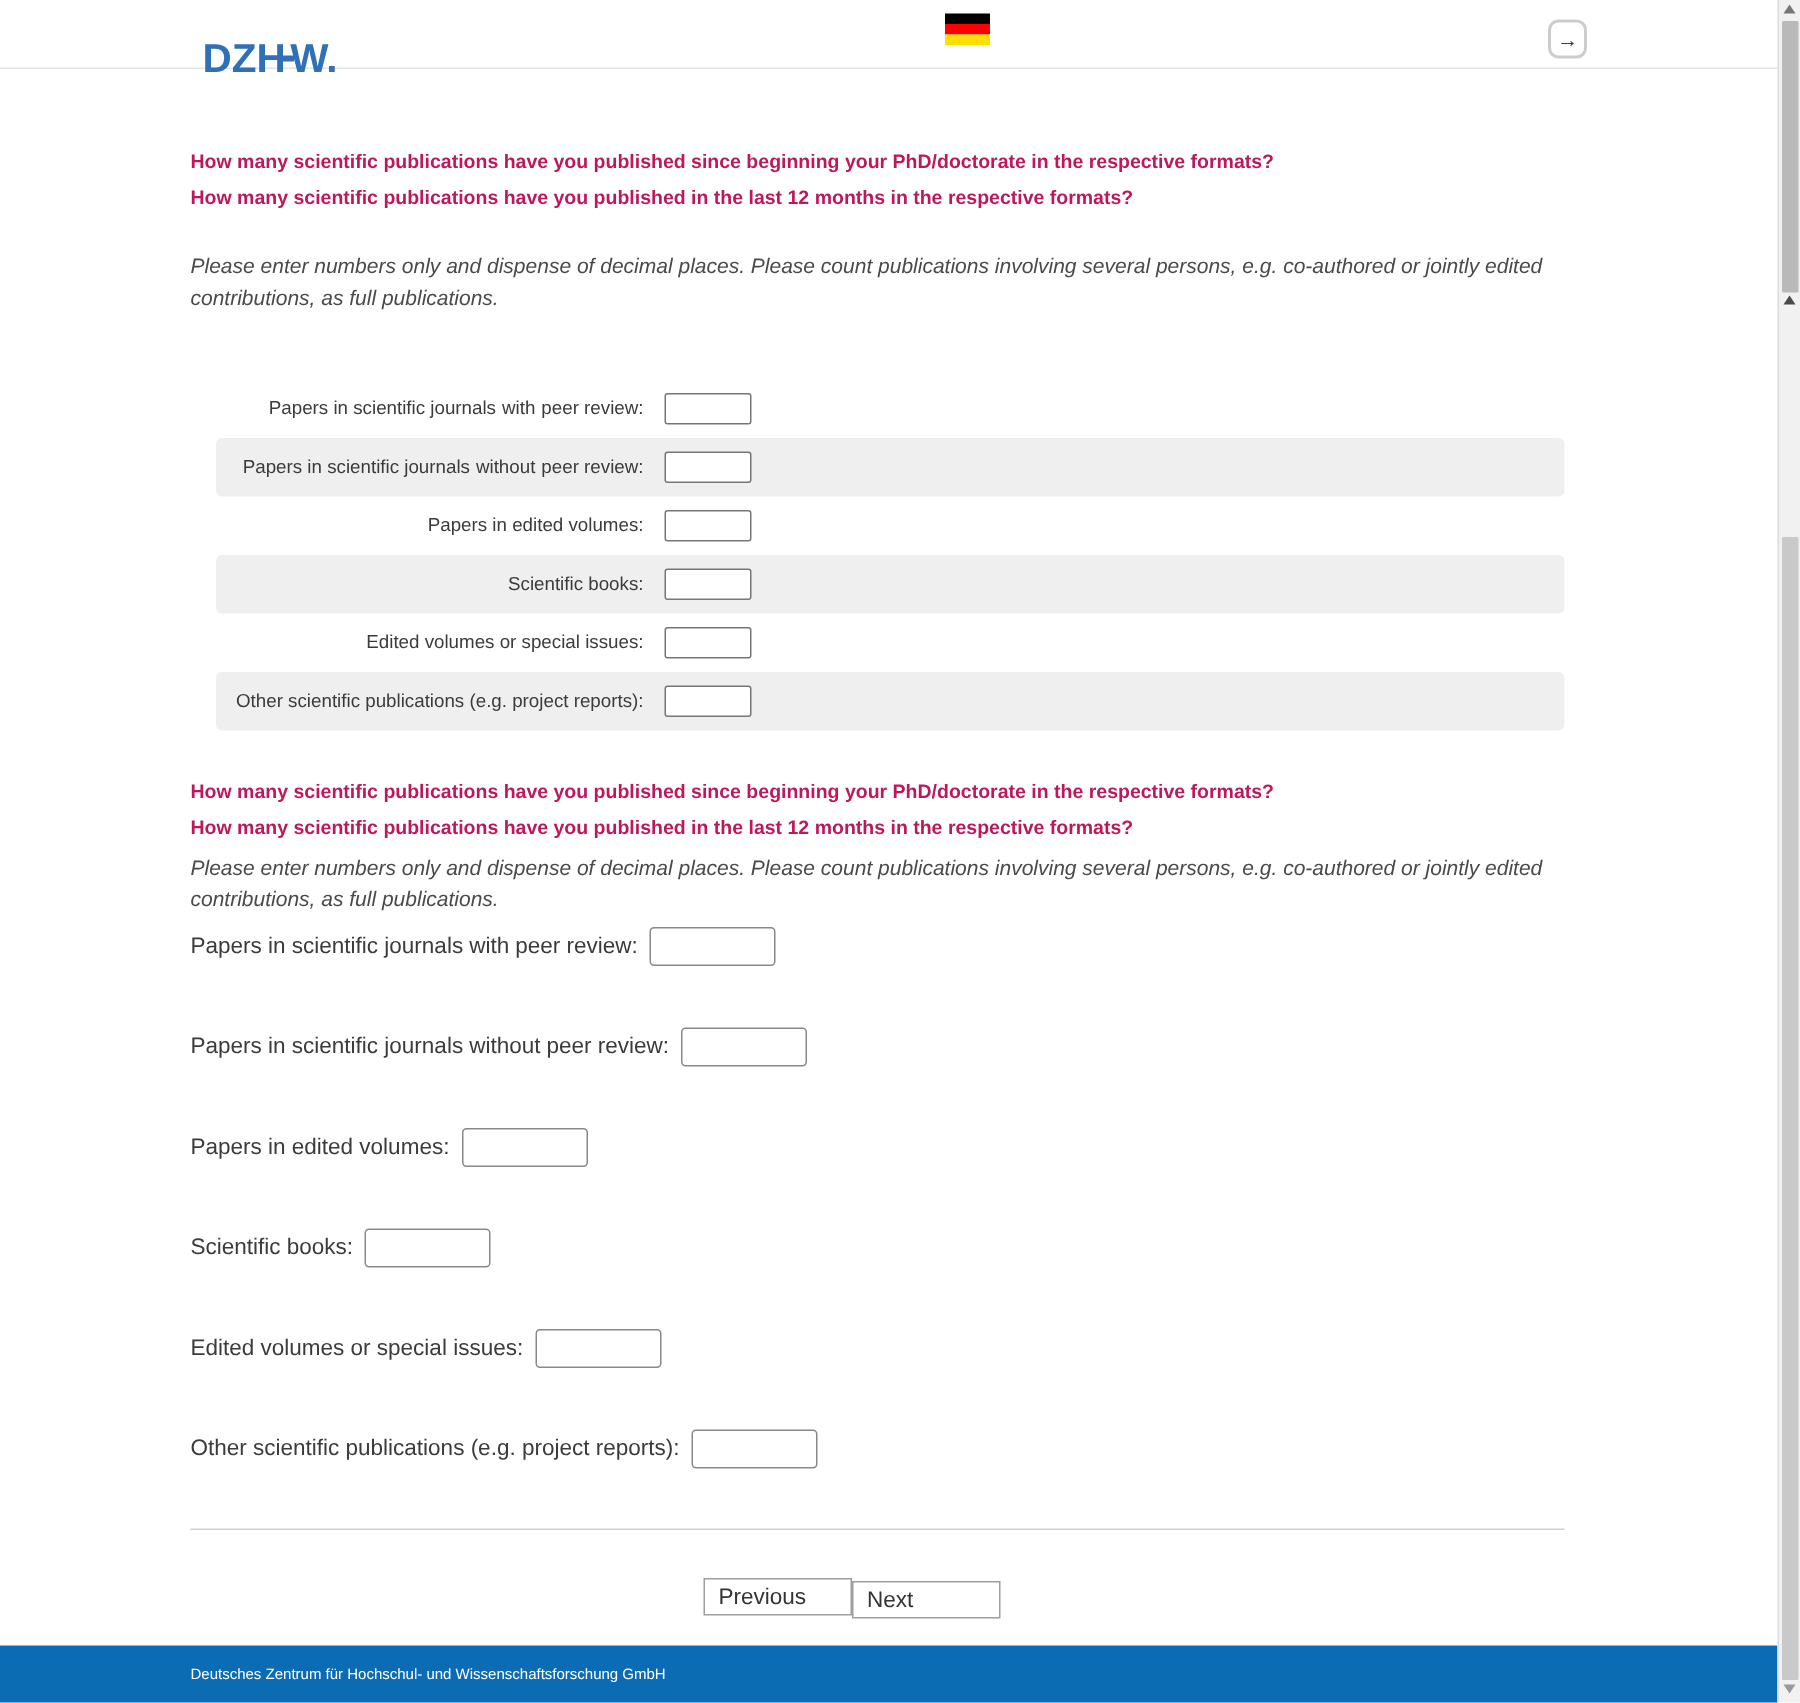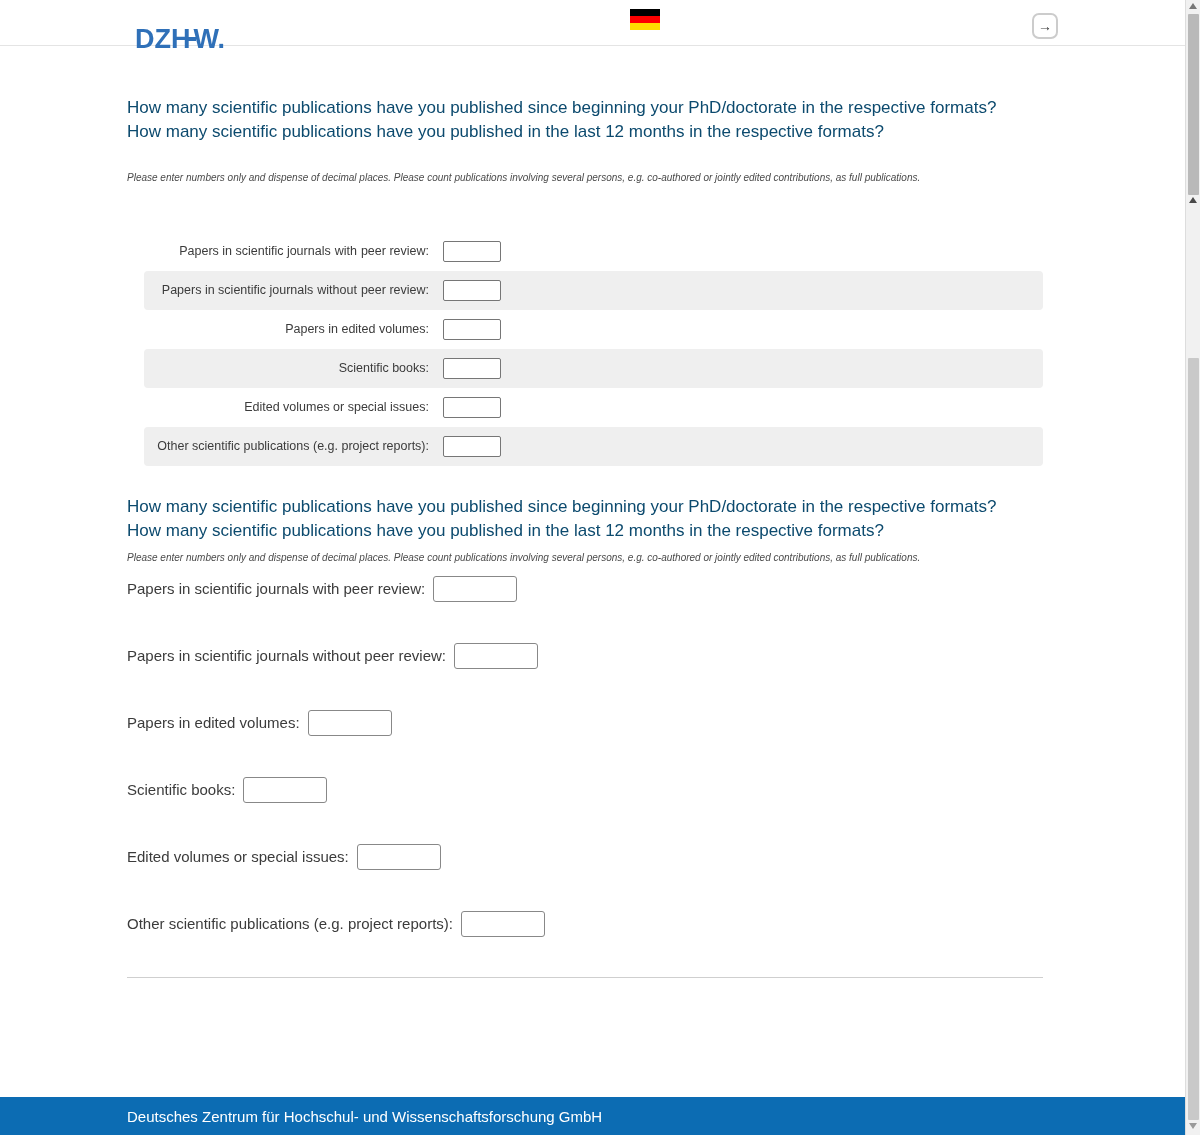--- a/index.html
+++ b/index.html
@@ -49,26 +49,26 @@
     line-height: 20px; text-align: center;
     font-family: "Liberation Sans", sans-serif;
   }
 
   
   .content {
     position: absolute; left: 127px; top: 96px;
     width: 916px;
   }
   .question-heading {
-    font-size: 17px; font-weight: normal;
-    color: #0c4a6e; line-height: 24px;
+    font-size: 13px; font-weight: bold;
+    color: #be185d; line-height: 24px;
     margin: 0; white-space: nowrap;
   }
   .instructions {
-    font-style: italic; font-size: 10px;
+    font-style: italic; font-size: 14px;
     color: #4a4a4a; line-height: 21px;
     margin: 0;
   }
   .mt-instr1 { margin-top: 23px; }
   .mt-table  { margin-top: 44px; }
   .mt-head2  { margin-top: 29px; }
   .mt-instr2 { margin-top: 4px; }
   .mt-rows2  { margin-top: 7px; }
 
   
@@ -127,21 +127,21 @@
   .btn-next { margin-top: 2px; margin-left: 0; border-left: 1px solid #9e9e9e; }
 
   
   .footer {
     position: absolute; left: 0; top: 1097px;
     width: 1185px; height: 38px;
     background: #0c6cb3;
     display: flex; align-items: center;
     padding-left: 127px;
   }
-  .footer-text { color: #ffffff; font-size: 15px; }
+  .footer-text { color: #ffffff; font-size: 10px; }
 
   
   .scrollbar {
     position: absolute; right: 0; top: 0;
     width: 15px; height: 1135px;
     background: #f1f1f1;
     border-left: 1px solid #dddddd;
   }
   .sb-thumb { position: absolute; left: 2px; width: 11px; border-radius: 1px; }
   .sb-thumb1 { top: 14px; height: 181px; background: #b9b9b9; }
@@ -226,20 +226,24 @@
         <input type="text" class="s2-input" value="" style="">
       </div>
       <div class="s2-row">
         <span><span>Other scientific publications (e.g. project reports):</span><span class="uword"></span><span></span></span>
         <input type="text" class="s2-input" value="" style="">
       </div>
     </div>
 
     <hr class="divider">
 
+    <div class="buttons-row">
+      <button class="nav-btn btn-previous">Previous</button>
+      <button class="nav-btn btn-next">Next</button>
+    </div>
 
   </div>
 
   <div class="footer">
     <span class="footer-text">Deutsches Zentrum für Hochschul- und Wissenschaftsforschung GmbH</span>
   </div>
 
   <div class="scrollbar">
     <div class="tri tri-up-top"></div>
     <div class="sb-thumb sb-thumb1"></div>

